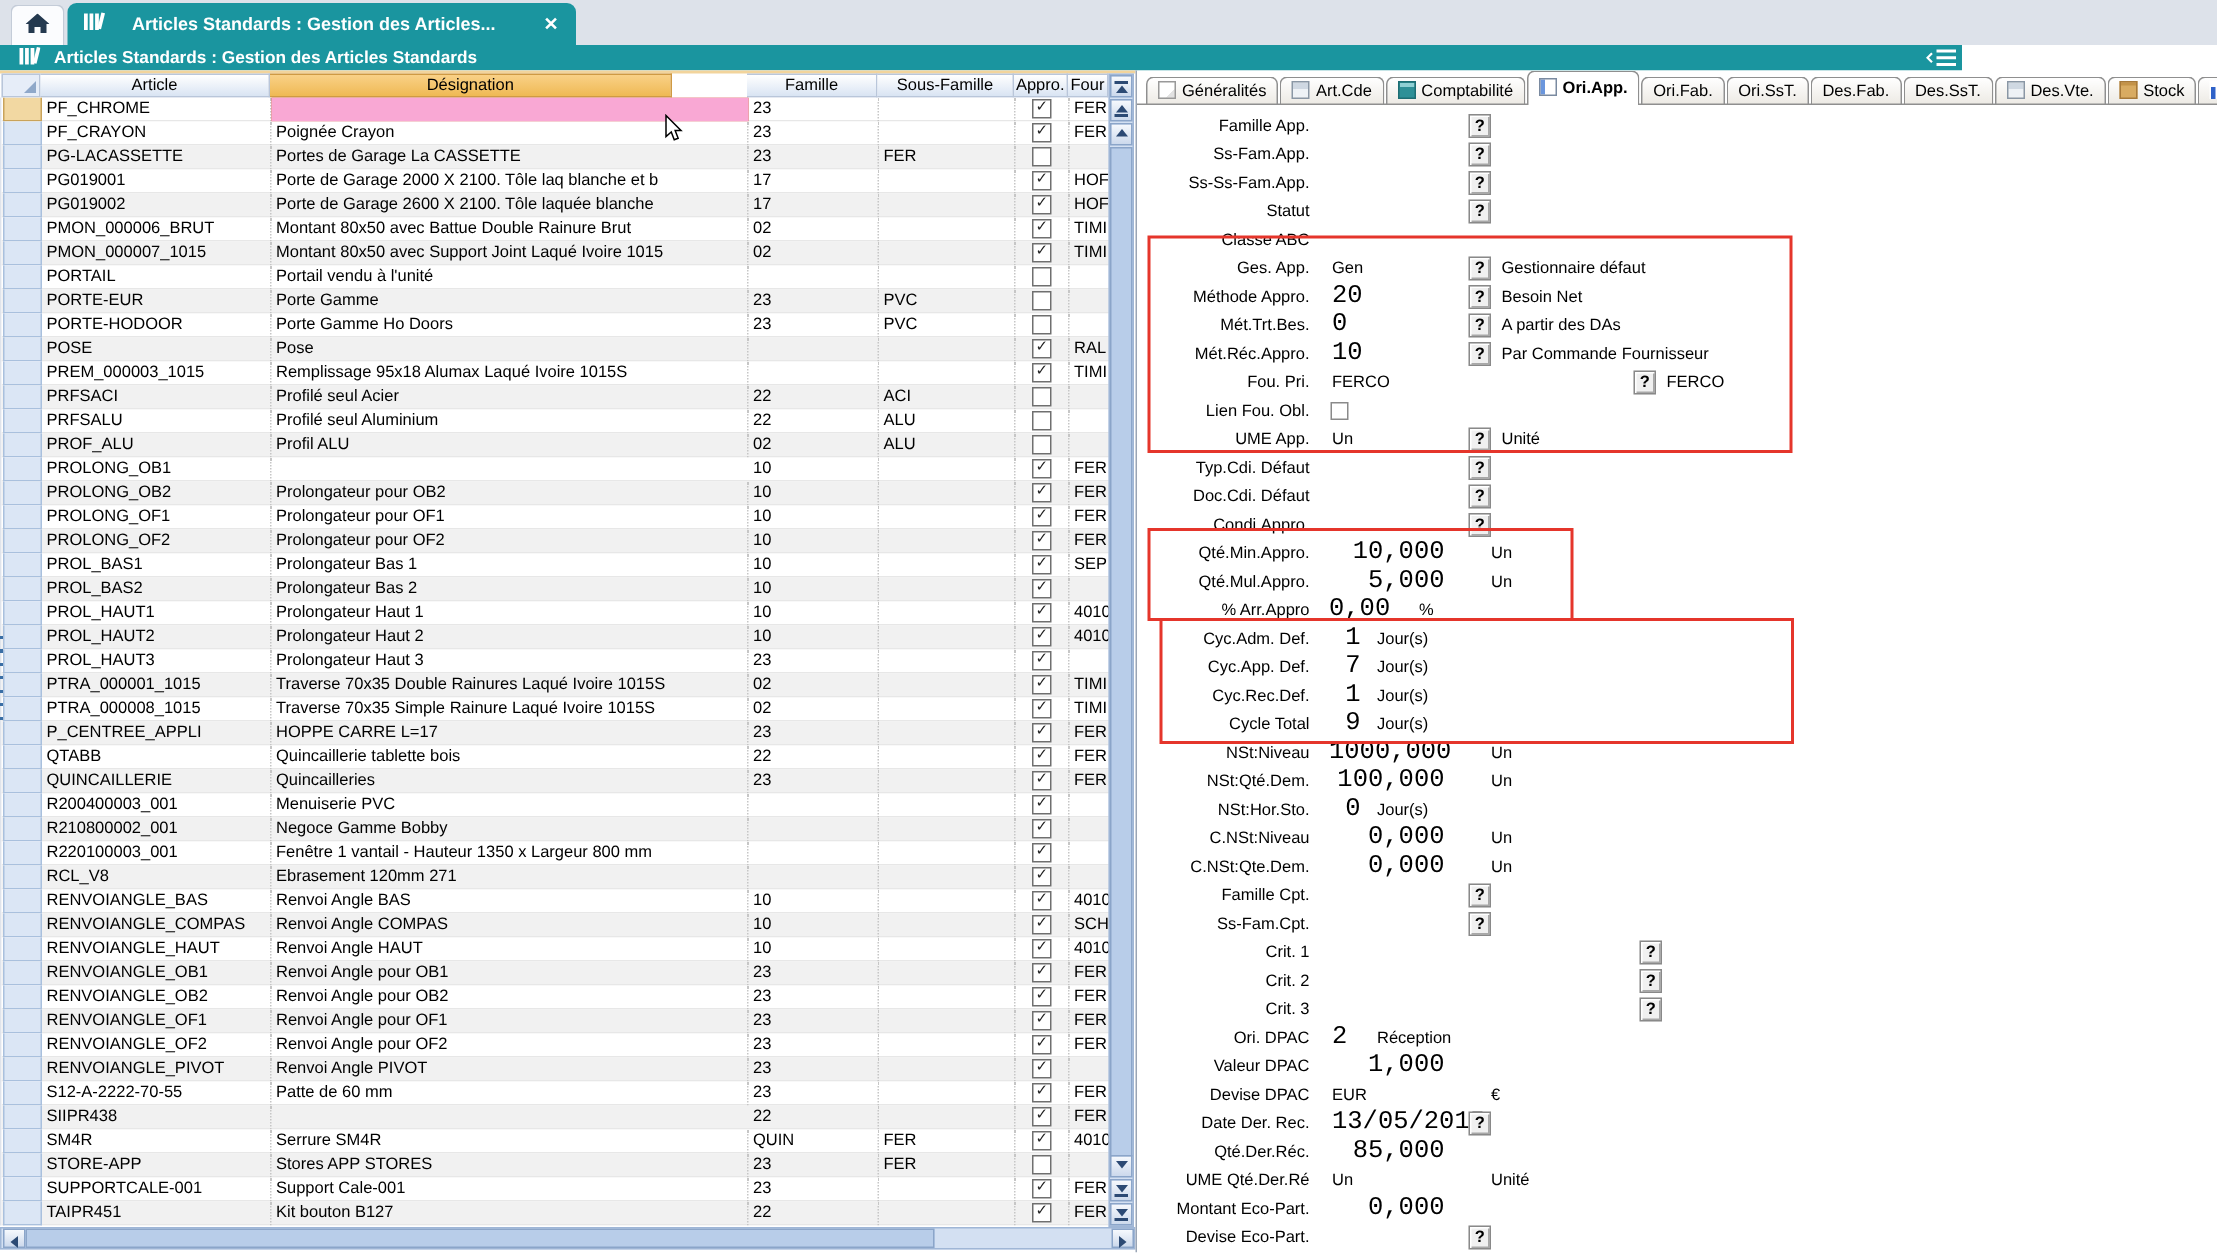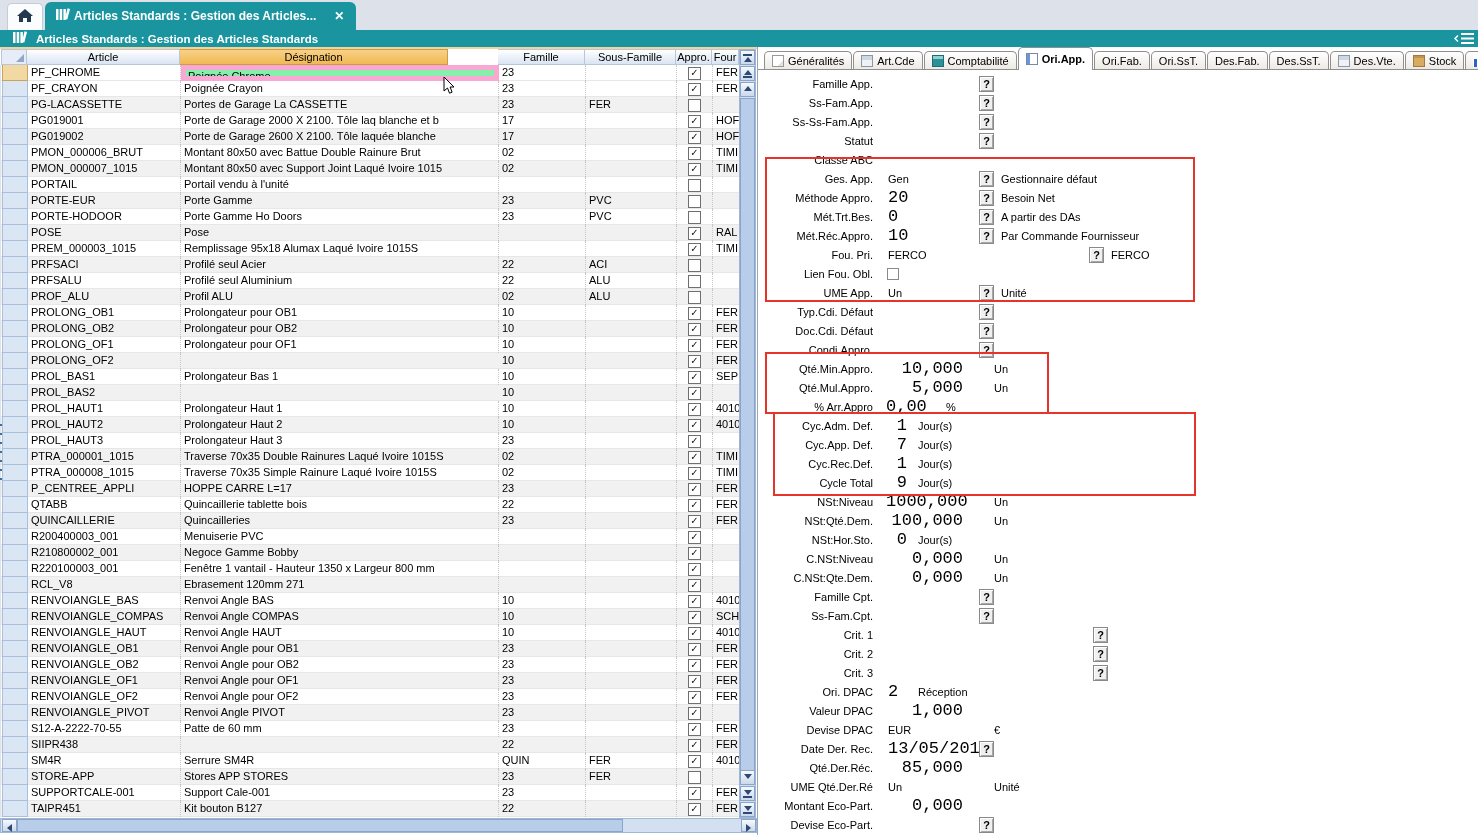--- a/index.html
+++ b/index.html
@@ -5,26 +5,26 @@
   html,body{margin:0;padding:0}
   body{width:1478px;height:835px;position:relative;overflow:hidden;background:#fff;
        font-family:"Liberation Sans",sans-serif;font-size:11px;color:#000}
 
   
   .tabbar{position:absolute;left:0;top:0;width:1478px;height:30px;background:#dde2ea}
   .hometab{position:absolute;left:7px;top:3px;width:36px;height:27px;background:#fbfcfe;
            border:1px solid #c4ccd8;border-bottom:none;border-radius:5px 5px 0 0;
            display:flex;align-items:center;justify-content:center;box-sizing:border-box}
   .doctab{position:absolute;left:45px;top:2px;height:28px;background:#1a959f;
-          border-radius:6px 6px 0 0;display:flex;align-items:center;gap:4px;
+          border-radius:6px 6px 0 0;display:flex;align-items:center;gap:18px;
           padding:0 12px 0 10px;color:#fff;font-weight:bold;font-size:12px}
   .doctab .x{margin-left:14px;font-size:12px;cursor:default}
 
   
-  .titleband{position:absolute;left:0;top:30px;width:1478px;height:17px;background:#1a959f;
+  .titleband{position:absolute;left:0;top:30px;width:1308px;height:17px;background:#1a959f;
              color:#fff;display:flex;align-items:center;font-weight:bold;font-size:11.5px}
   .menuicon{position:absolute;right:4px;top:2px}
 
   
   .grid{position:absolute;left:0;top:47px;width:757px;height:788px;background:#fff}
   .tanline{position:absolute;left:0;top:0;width:757px;height:2px;background:#f2d49c}
   .hc{position:absolute;top:2px;height:16px;line-height:15px;text-align:center;box-sizing:border-box;
       background:linear-gradient(#ffffff,#d9e4f3);border:1px solid #b9c6da;border-left:none;
       overflow:hidden;white-space:nowrap}
   .hc.first{border-left:1px solid #b9c6da}
@@ -35,21 +35,21 @@
   .growc{position:absolute;left:0;top:18px;width:739px;height:752px;overflow:hidden;border-left:1px solid #dfe4ec}
   .grow{position:absolute;left:0;height:16px;width:739px;background:#fff;box-sizing:border-box;
         border-bottom:1px solid #e7e7e7}
   .grow.alt{background:#f1f1f1}
   .gc{position:absolute;top:0;height:16px;line-height:15px;overflow:hidden;white-space:nowrap;
       box-sizing:border-box;border-right:1px dotted #c6c6c6;padding:0 3px}
   .gc.sel{left:1px;width:26px;background:#dbe6f5;border:1px solid #a9c0dd;border-top:none;padding:0}
   .gc.sel.cursel{background:#f2d8a2;border-color:#c9a35a}
   .gc.a{left:27px;width:153px}
   .gc.d{left:180px;width:318px}
-  .gc.d.focus{border:5px solid #f9a8d4;line-height:12px;padding:0 2px;background:#86efac}
+  .gc.d.focus{border:8px solid #f9a8d4;line-height:12px;padding:0 2px;background:#c2410c}
   .gc.f{left:498px;width:87px}
   .gc.sf{left:585px;width:91px}
   .gc.ap{left:676px;width:36px;text-align:center;padding:0}
   .gc.fo{left:712px;width:27px;border-right:none}
   .cb{display:inline-block;width:11px;height:11px;border:1px solid #6f6f6f;background:#fff;
       line-height:10px;font-size:10px;vertical-align:middle;margin-top:1px;color:#222}
 
   
   .vsb{position:absolute;left:739px;top:2px;width:17px;height:769px;background:#d3e0f2;
        border:1px solid #9fb6d6;box-sizing:border-box}
@@ -299,21 +299,20 @@
         <span class="gc a">PROF_ALU</span>
         <span class="gc d">Profil ALU</span>
         <span class="gc f">02</span>
         <span class="gc sf">ALU</span>
         <span class="gc ap"><span class="cb"></span></span>
         <span class="gc fo"></span>
       </div>
       <div class="grow" style="top:240px">
         <span class="gc sel"></span>
         <span class="gc a">PROLONG_OB1</span>
-        <span class="gc d">Prolongateur pour OB1</span>
         <span class="gc f">10</span>
         <span class="gc sf"></span>
         <span class="gc ap"><span class="cb">✓</span></span>
         <span class="gc fo">FER</span>
       </div>
       <div class="grow alt" style="top:256px">
         <span class="gc sel"></span>
         <span class="gc a">PROLONG_OB2</span>
         <span class="gc d">Prolongateur pour OB2</span>
         <span class="gc f">10</span>
@@ -326,37 +325,39 @@
         <span class="gc a">PROLONG_OF1</span>
         <span class="gc d">Prolongateur pour OF1</span>
         <span class="gc f">10</span>
         <span class="gc sf"></span>
         <span class="gc ap"><span class="cb">✓</span></span>
         <span class="gc fo">FER</span>
       </div>
       <div class="grow alt" style="top:288px">
         <span class="gc sel"></span>
         <span class="gc a">PROLONG_OF2</span>
+        <span class="gc d">Prolongateur pour OF2</span>
         <span class="gc f">10</span>
         <span class="gc sf"></span>
         <span class="gc ap"><span class="cb">✓</span></span>
         <span class="gc fo">FER</span>
       </div>
       <div class="grow" style="top:304px">
         <span class="gc sel"></span>
         <span class="gc a">PROL_BAS1</span>
         <span class="gc d">Prolongateur Bas 1</span>
         <span class="gc f">10</span>
         <span class="gc sf"></span>
         <span class="gc ap"><span class="cb">✓</span></span>
         <span class="gc fo">SEP</span>
       </div>
       <div class="grow alt" style="top:320px">
         <span class="gc sel"></span>
         <span class="gc a">PROL_BAS2</span>
+        <span class="gc d">Prolongateur Bas 2</span>
         <span class="gc f">10</span>
         <span class="gc sf"></span>
         <span class="gc ap"><span class="cb">✓</span></span>
         <span class="gc fo"></span>
       </div>
       <div class="grow" style="top:336px">
         <span class="gc sel"></span>
         <span class="gc a">PROL_HAUT1</span>
         <span class="gc d">Prolongateur Haut 1</span>
         <span class="gc f">10</span>

